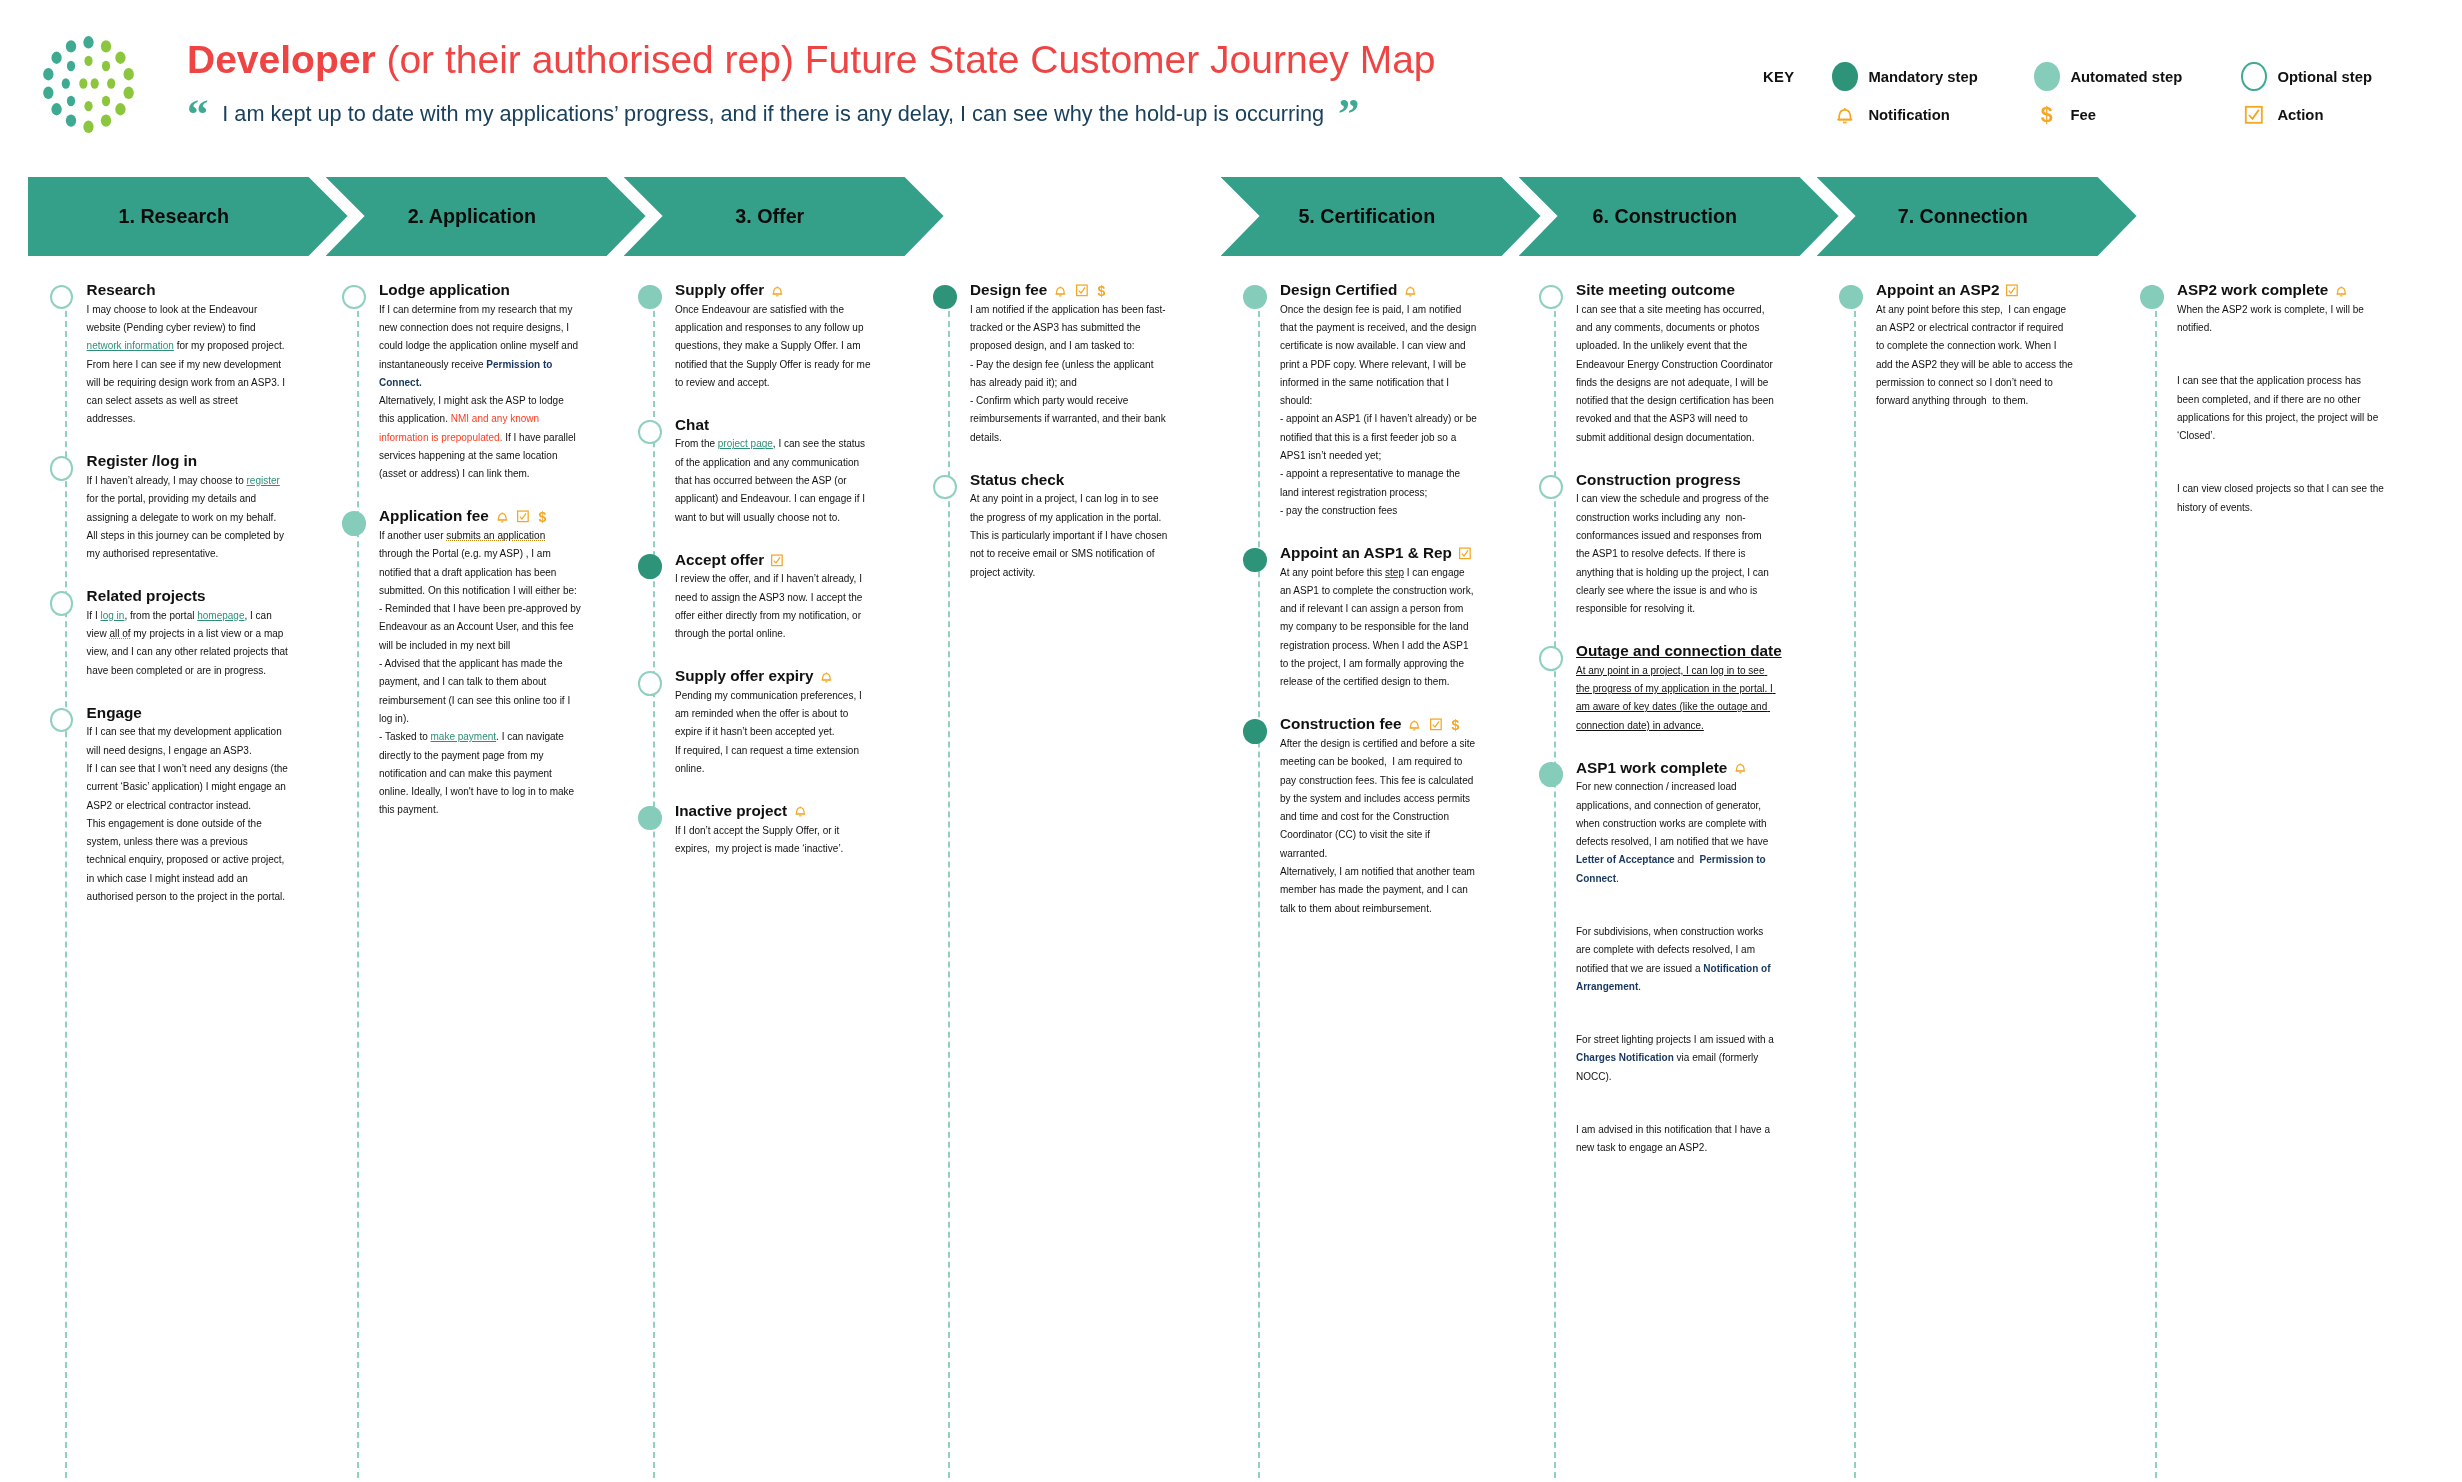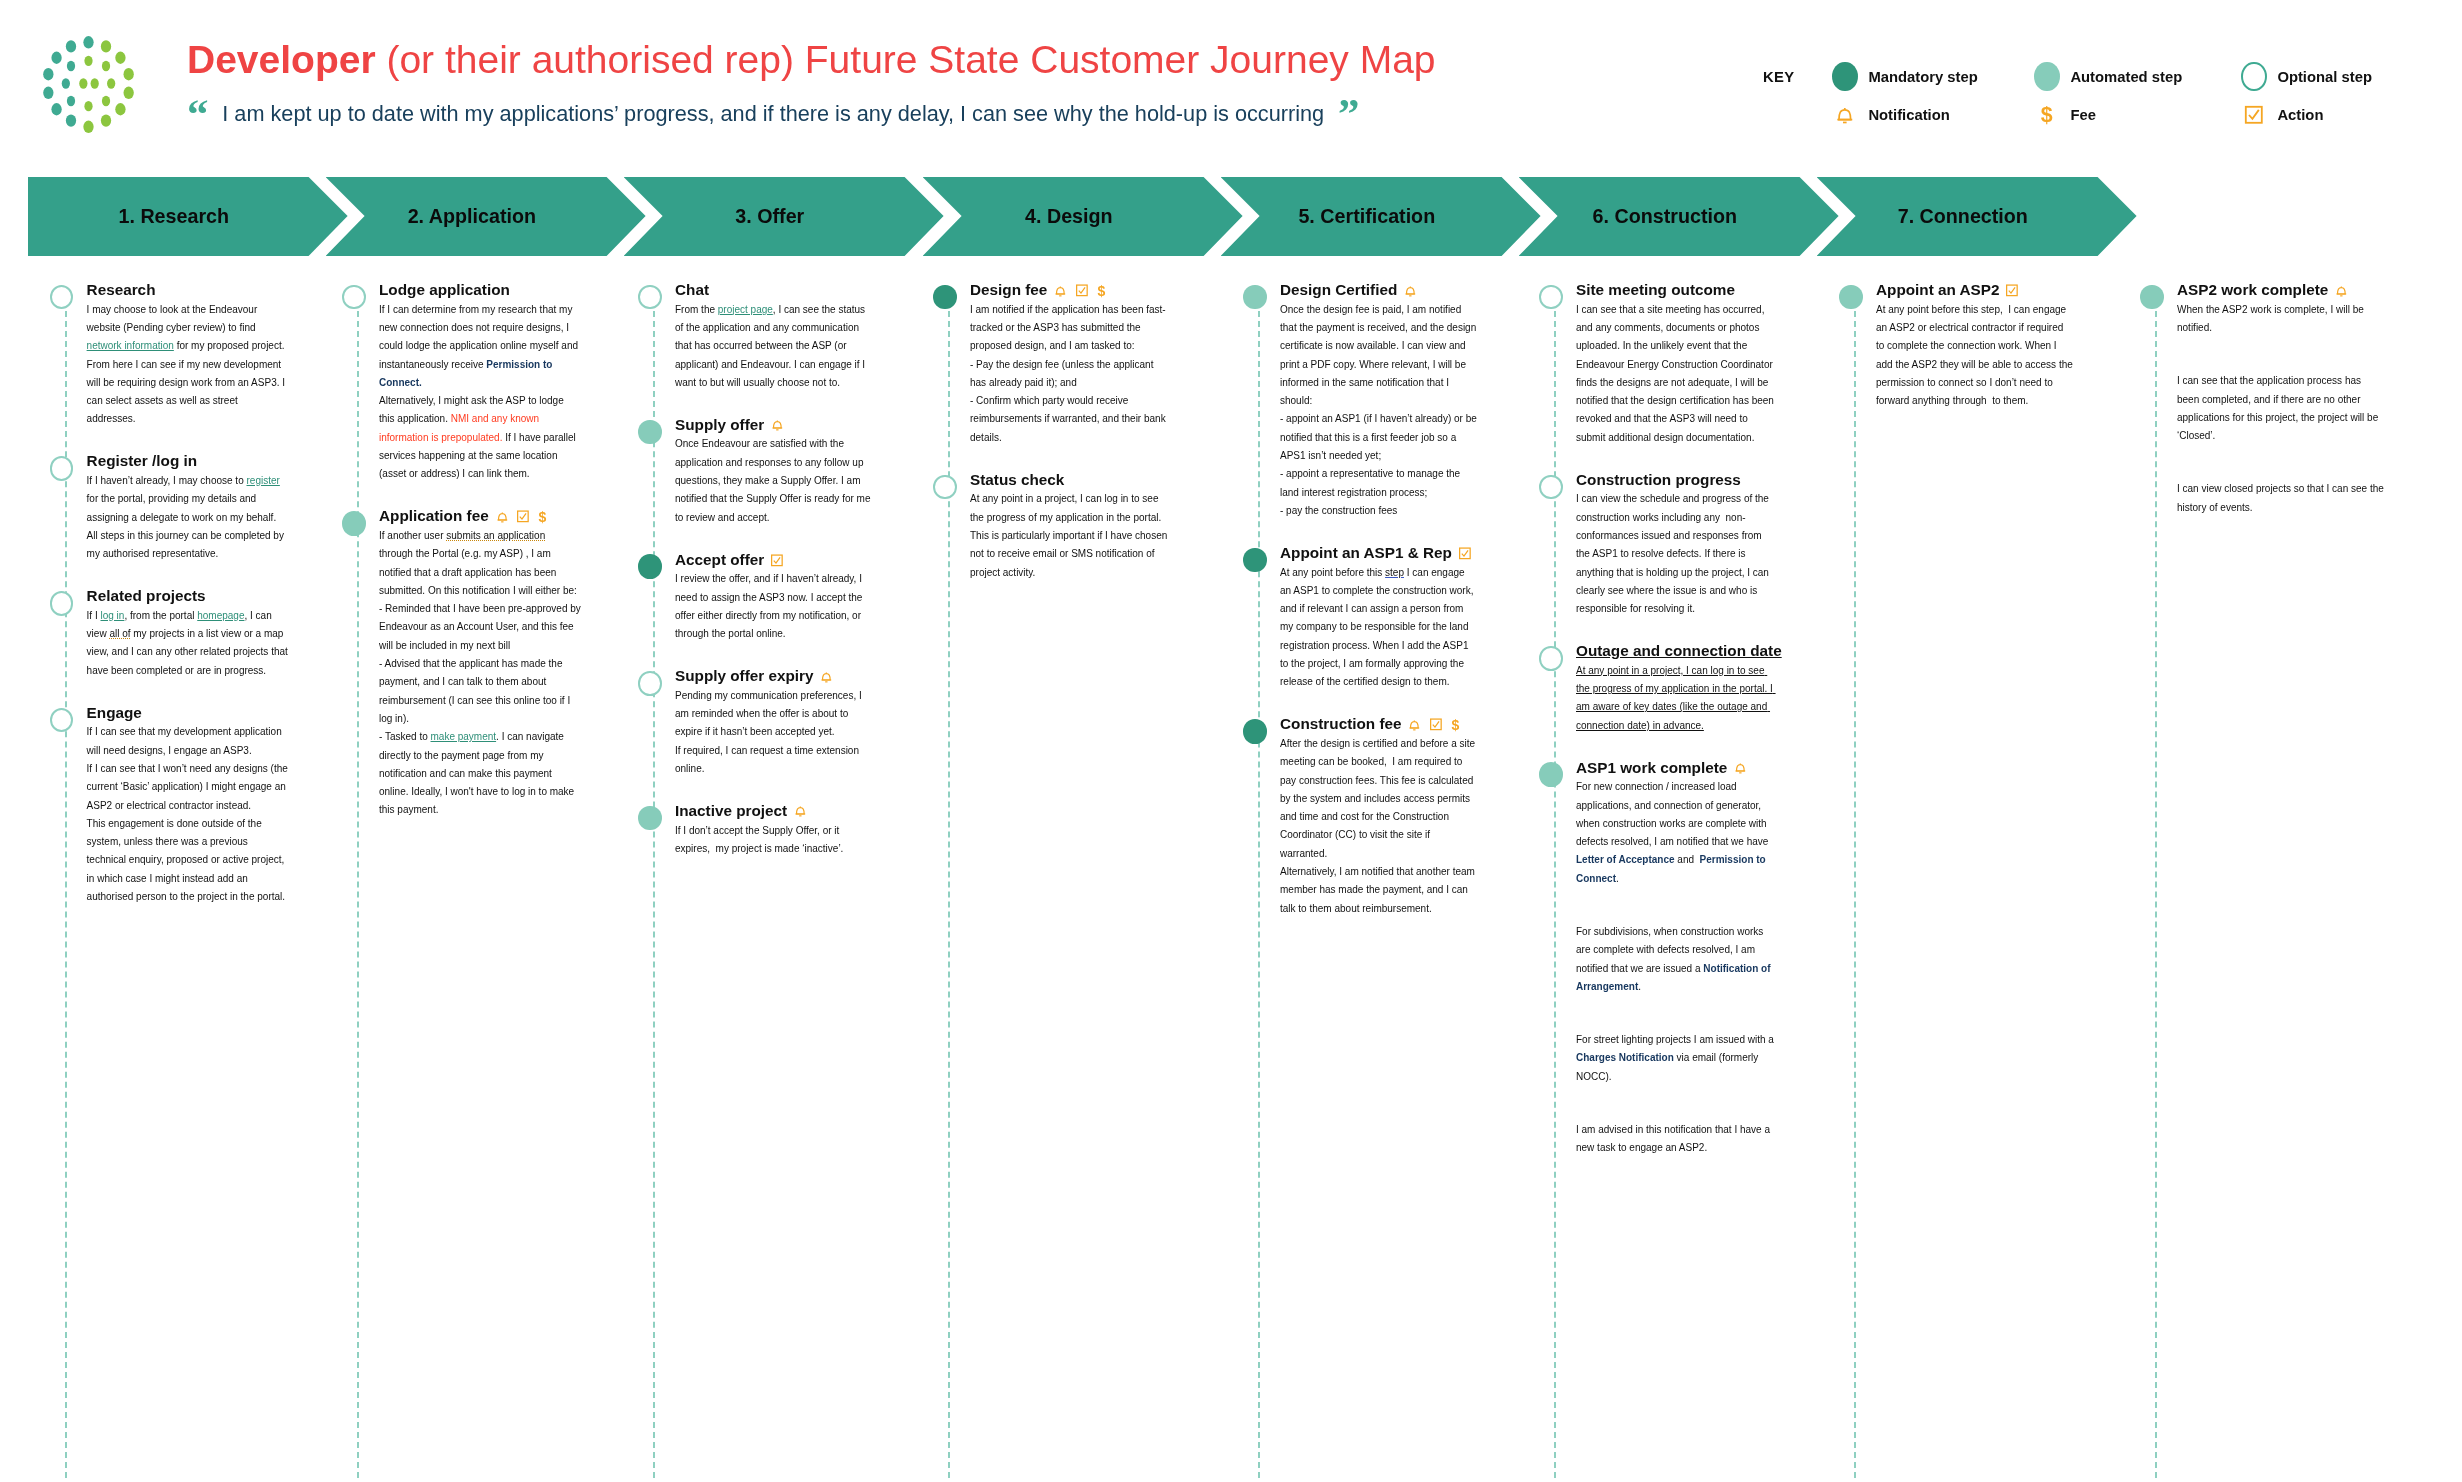--- a/index.html
+++ b/index.html
@@ -186,23 +186,20 @@
   <div id="phases">
       <div class="phase" style="left: 0px; width: 320px; clip-path: polygon(0px 0px, 281px 0px, 320px 39px, 281px 79px, 0px 79px);">
         <span class="ph-label">1. Research</span>
       </div>
       <div class="phase" style="left: 298px; width: 320px; clip-path: polygon(0px 0px, 281px 0px, 320px 39px, 281px 79px, 0px 79px, 39px 39px);">
         <span class="ph-label">2. Application</span>
       </div>
       <div class="phase" style="left: 596px; width: 320px; clip-path: polygon(0px 0px, 281px 0px, 320px 39px, 281px 79px, 0px 79px, 39px 39px);">
         <span class="ph-label">3. Offer</span>
       </div>
-      <div class="phase" style="left: 895px; width: 320px; clip-path: polygon(0px 0px, 281px 0px, 320px 39px, 281px 79px, 0px 79px, 39px 39px);">
-        <span class="ph-label">4. Design</span>
-      </div>
       <div class="phase" style="left: 1193px; width: 320px; clip-path: polygon(0px 0px, 281px 0px, 320px 39px, 281px 79px, 0px 79px, 39px 39px);">
         <span class="ph-label">5. Certification</span>
       </div>
       <div class="phase" style="left: 1491px; width: 320px; clip-path: polygon(0px 0px, 281px 0px, 320px 39px, 281px 79px, 0px 79px, 39px 39px);">
         <span class="ph-label">6. Construction</span>
       </div>
       <div class="phase" style="left: 1789px; width: 320px; clip-path: polygon(0px 0px, 281px 0px, 320px 39px, 281px 79px, 0px 79px, 39px 39px);">
         <span class="ph-label">7. Connection</span>
       </div>
     </div>
@@ -270,38 +267,38 @@
               </svg>
             </div>
             <div class="step-body"><p>If another user <span class="sq-underline">submits an application</span> through the Portal (e.g. my ASP) , I am notified that a draft application has been submitted. On this notification I will either be:</p><p>- Reminded that I have been pre-approved by Endeavour as an Account User, and this fee will be included in my next bill</p><p>- Advised that the applicant has made the payment, and I can talk to them about reimbursement (I can see this online too if I log in).</p><p>- Tasked to <span class="lnk">make payment</span>. I can navigate directly to the payment page from my notification and can make this payment online. Ideally, I won't have to log in to make this payment.</p></div>
           </div>
         </div>
       </div>
       <div class="col" style="left: 616px; width: 281px;">
         <div class="col-line"></div>
         <div class="steps" style="width: 197px;">
           <div class="step" style="margin-bottom: 23.6px;">
+            <div class="marker automated"></div>
+            <div class="step-title">
+              <span class="t-text">Supply offer</span>
+              <svg class="tiny-icon" width="16.7" height="17.7" viewBox="0 0 24 24" fill="none" stroke="#f5a623" stroke-width="1.7">
+                <path d="M6.5 16.5c0-4 .5-5.6 1.3-7 .8-1.4 2.2-2.2 4.2-2.2s3.4.8 4.2 2.2c.8 1.4 1.3 3 1.3 7z"></path>
+                <path d="M5 16.5h14"></path>
+                <path d="M10.3 19.2h3.4"></path>
+                <path d="M12 7.3V5.6"></path>
+              </svg>
+            </div>
+            <div class="step-body"><p>Once Endeavour are satisfied with the application and responses to any follow up questions, they make a Supply Offer. I am notified that the Supply Offer is ready for me to review and accept.</p></div>
+          </div>
+          <div class="step" style="margin-bottom: 23.6px;">
             <div class="marker optional"></div>
             <div class="step-title">
               <span class="t-text">Chat</span>
             </div>
             <div class="step-body"><p>From the <span class="lnk">project page</span>, I can see the status of the application and any communication that has occurred between the ASP (or applicant) and Endeavour. I can engage if I want to but will usually choose not to.</p></div>
-          </div>
-          <div class="step" style="margin-bottom: 23.6px;">
-            <div class="marker automated"></div>
-            <div class="step-title">
-              <span class="t-text">Supply offer</span>
-              <svg class="tiny-icon" width="16.7" height="17.7" viewBox="0 0 24 24" fill="none" stroke="#f5a623" stroke-width="1.7">
-                <path d="M6.5 16.5c0-4 .5-5.6 1.3-7 .8-1.4 2.2-2.2 4.2-2.2s3.4.8 4.2 2.2c.8 1.4 1.3 3 1.3 7z"></path>
-                <path d="M5 16.5h14"></path>
-                <path d="M10.3 19.2h3.4"></path>
-                <path d="M12 7.3V5.6"></path>
-              </svg>
-            </div>
-            <div class="step-body"><p>Once Endeavour are satisfied with the application and responses to any follow up questions, they make a Supply Offer. I am notified that the Supply Offer is ready for me to review and accept.</p></div>
           </div>
           <div class="step" style="margin-bottom: 23.6px;">
             <div class="marker mandatory"></div>
             <div class="step-title">
               <span class="t-text">Accept offer</span>
               <svg class="tiny-icon" width="15.8" height="16.7" viewBox="0 0 24 24" fill="none" stroke="#f5a623" stroke-width="1.9">
                 <rect x="4" y="4" width="16" height="16"></rect>
                 <path d="M7.3 12.3l3.3 3.8 6.2-8.7"></path>
               </svg>
             </div>

